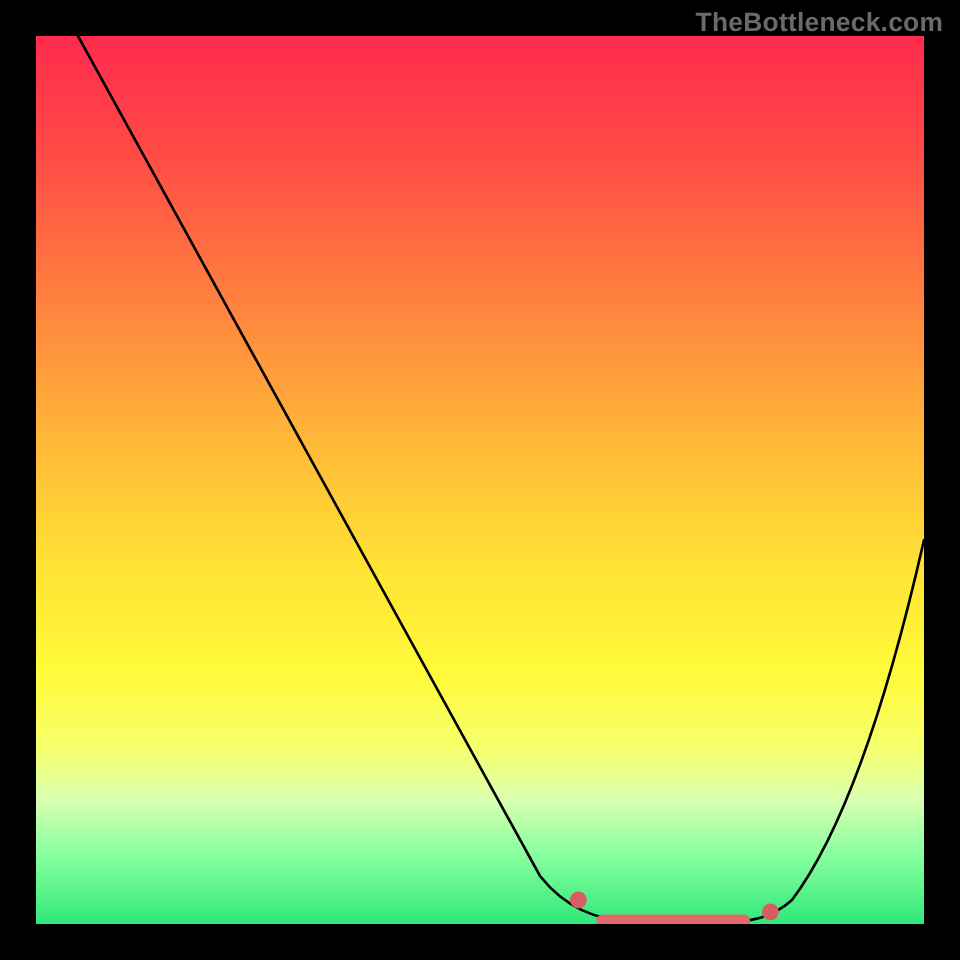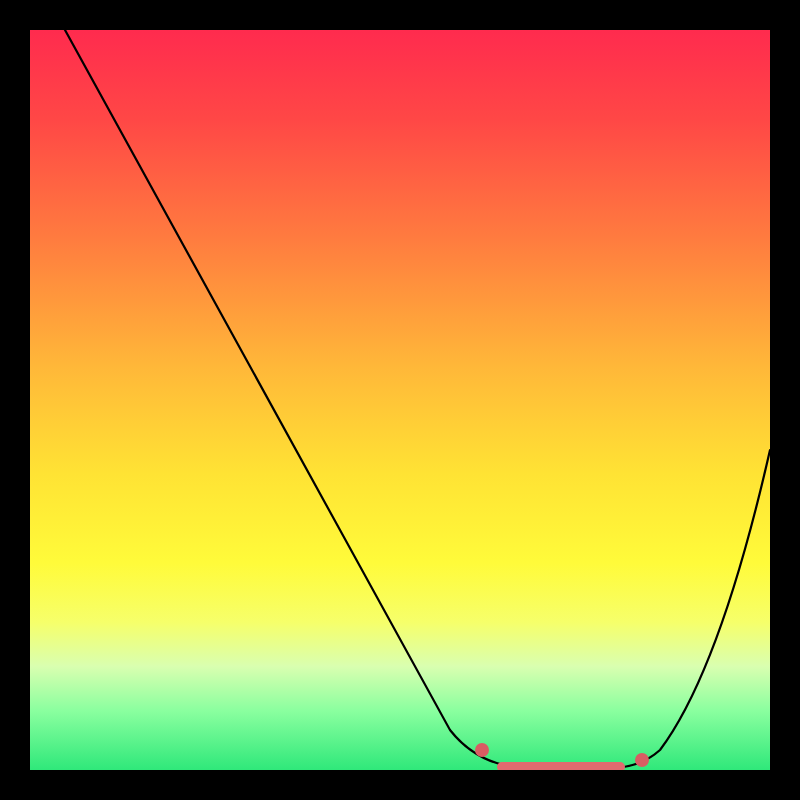--- a/index.html
+++ b/index.html
@@ -60,20 +60,21 @@
     stroke-linecap: round;
   }
   .plot-svg circle.dot {
     fill: #d85d63;
   }
 </style>
 </head>
 <body>
 
 <div class="frame">
+  <div class="watermark">TheBottleneck.com</div>
 
   <div class="plot-area">
     <svg class="plot-svg" viewBox="0 0 740 740">
 
       <path class="curve" d="M 35 0
                L 420 700
                Q 450 738 500 738
                L 580 738
                Q 610 738 630 720
                Q 690 640 740 420"></path>

